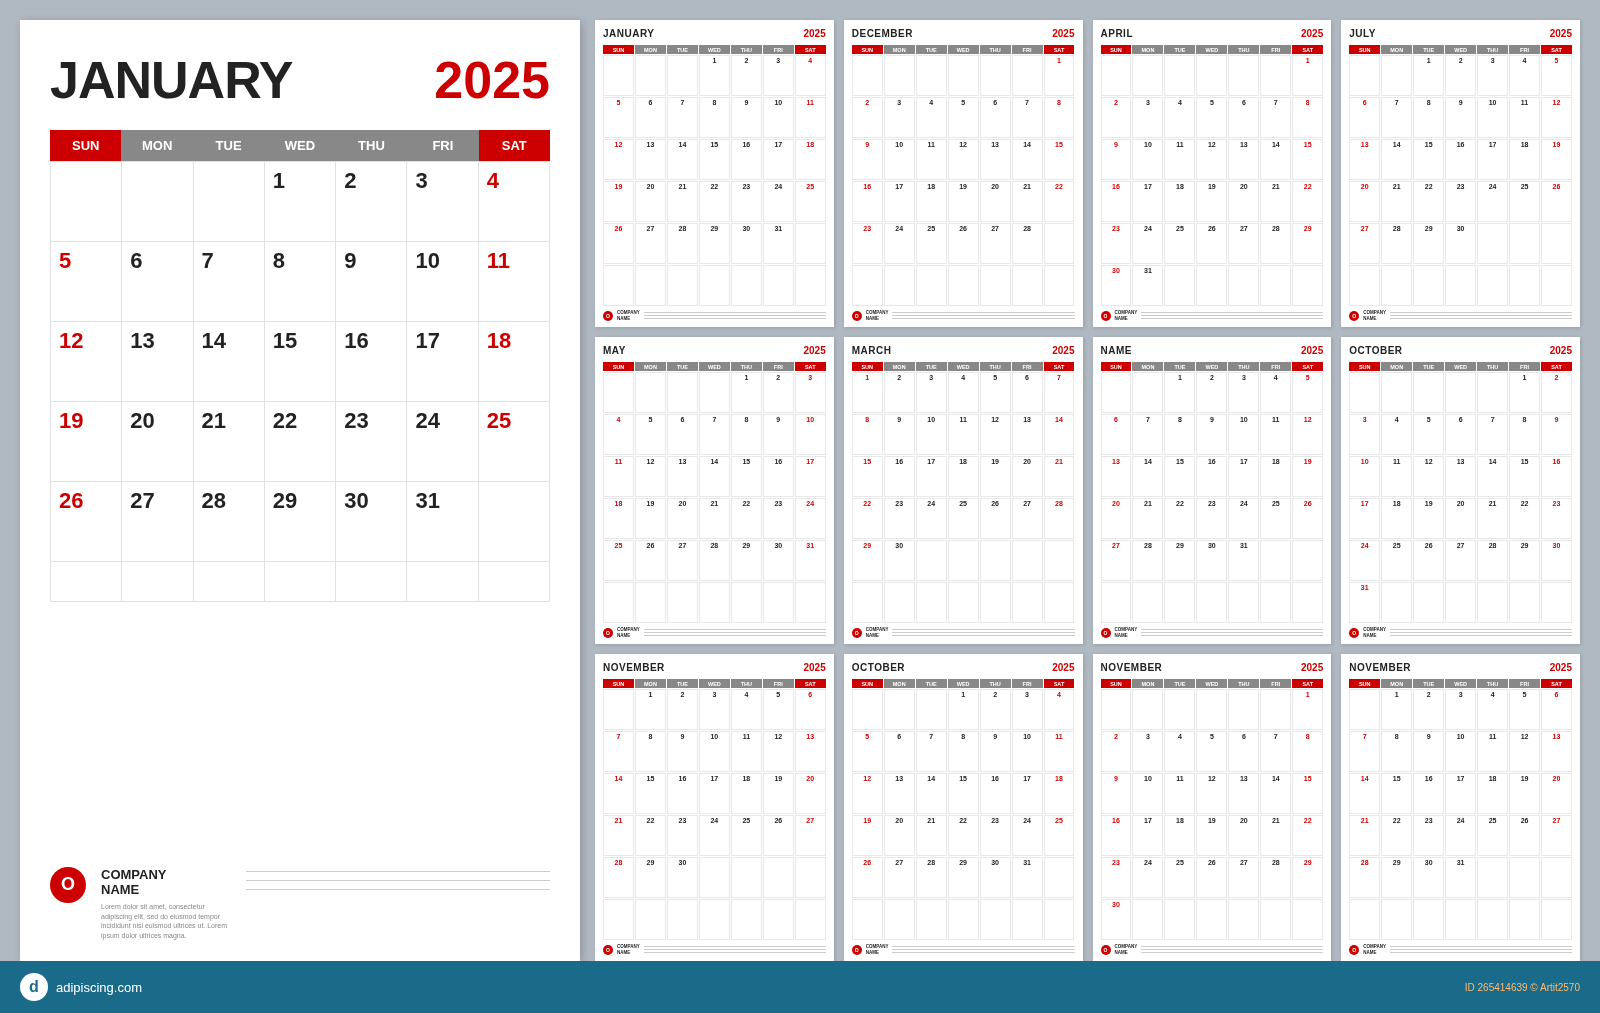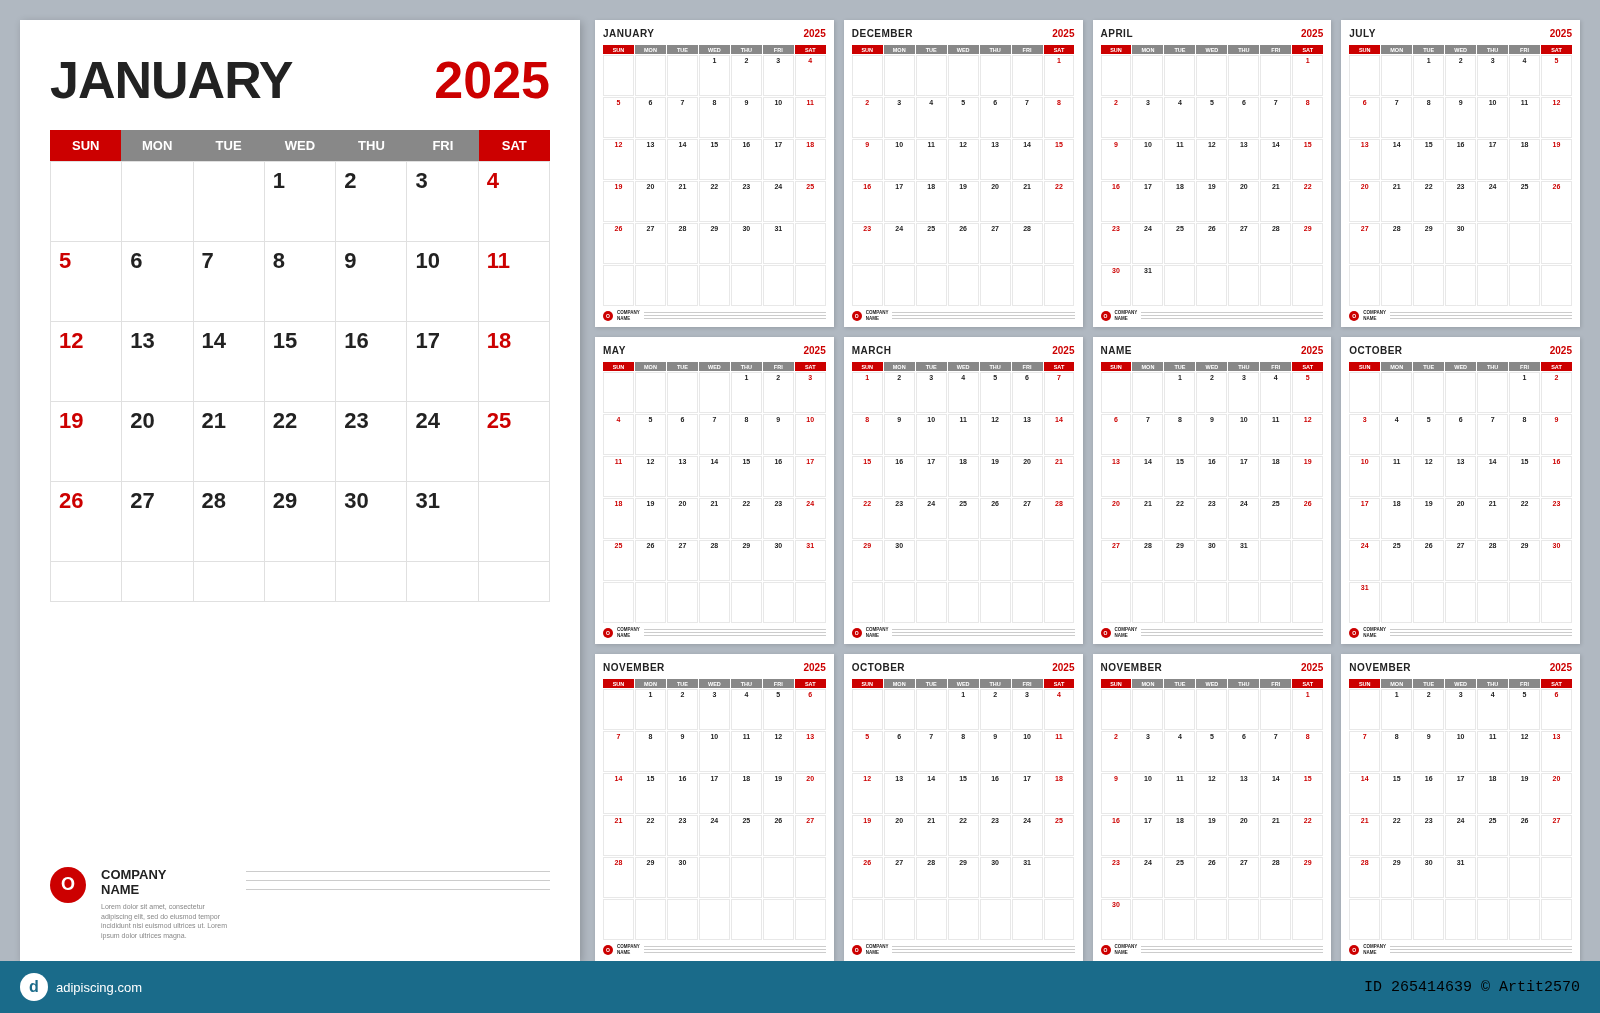--- a/index.html
+++ b/index.html
@@ -38,23 +38,22 @@
       background: white;
       border-radius: 50%;
       display: flex;
       align-items: center;
       justify-content: center;
       color: #1a6b8a;
       font-weight: bold;
       font-size: 16px;
     }
     .footer-right {
-      color: #000000;
-      font-size: 15px;
-      font-family: Liberation Mono, monospace;
+      color: #fdba74;
+      font-size: 10px;
     }
 
     
     .main-content {
       position: absolute;
       top: 20px;
       left: 20px;
       right: 20px;
       bottom: 52px;
       display: flex;

